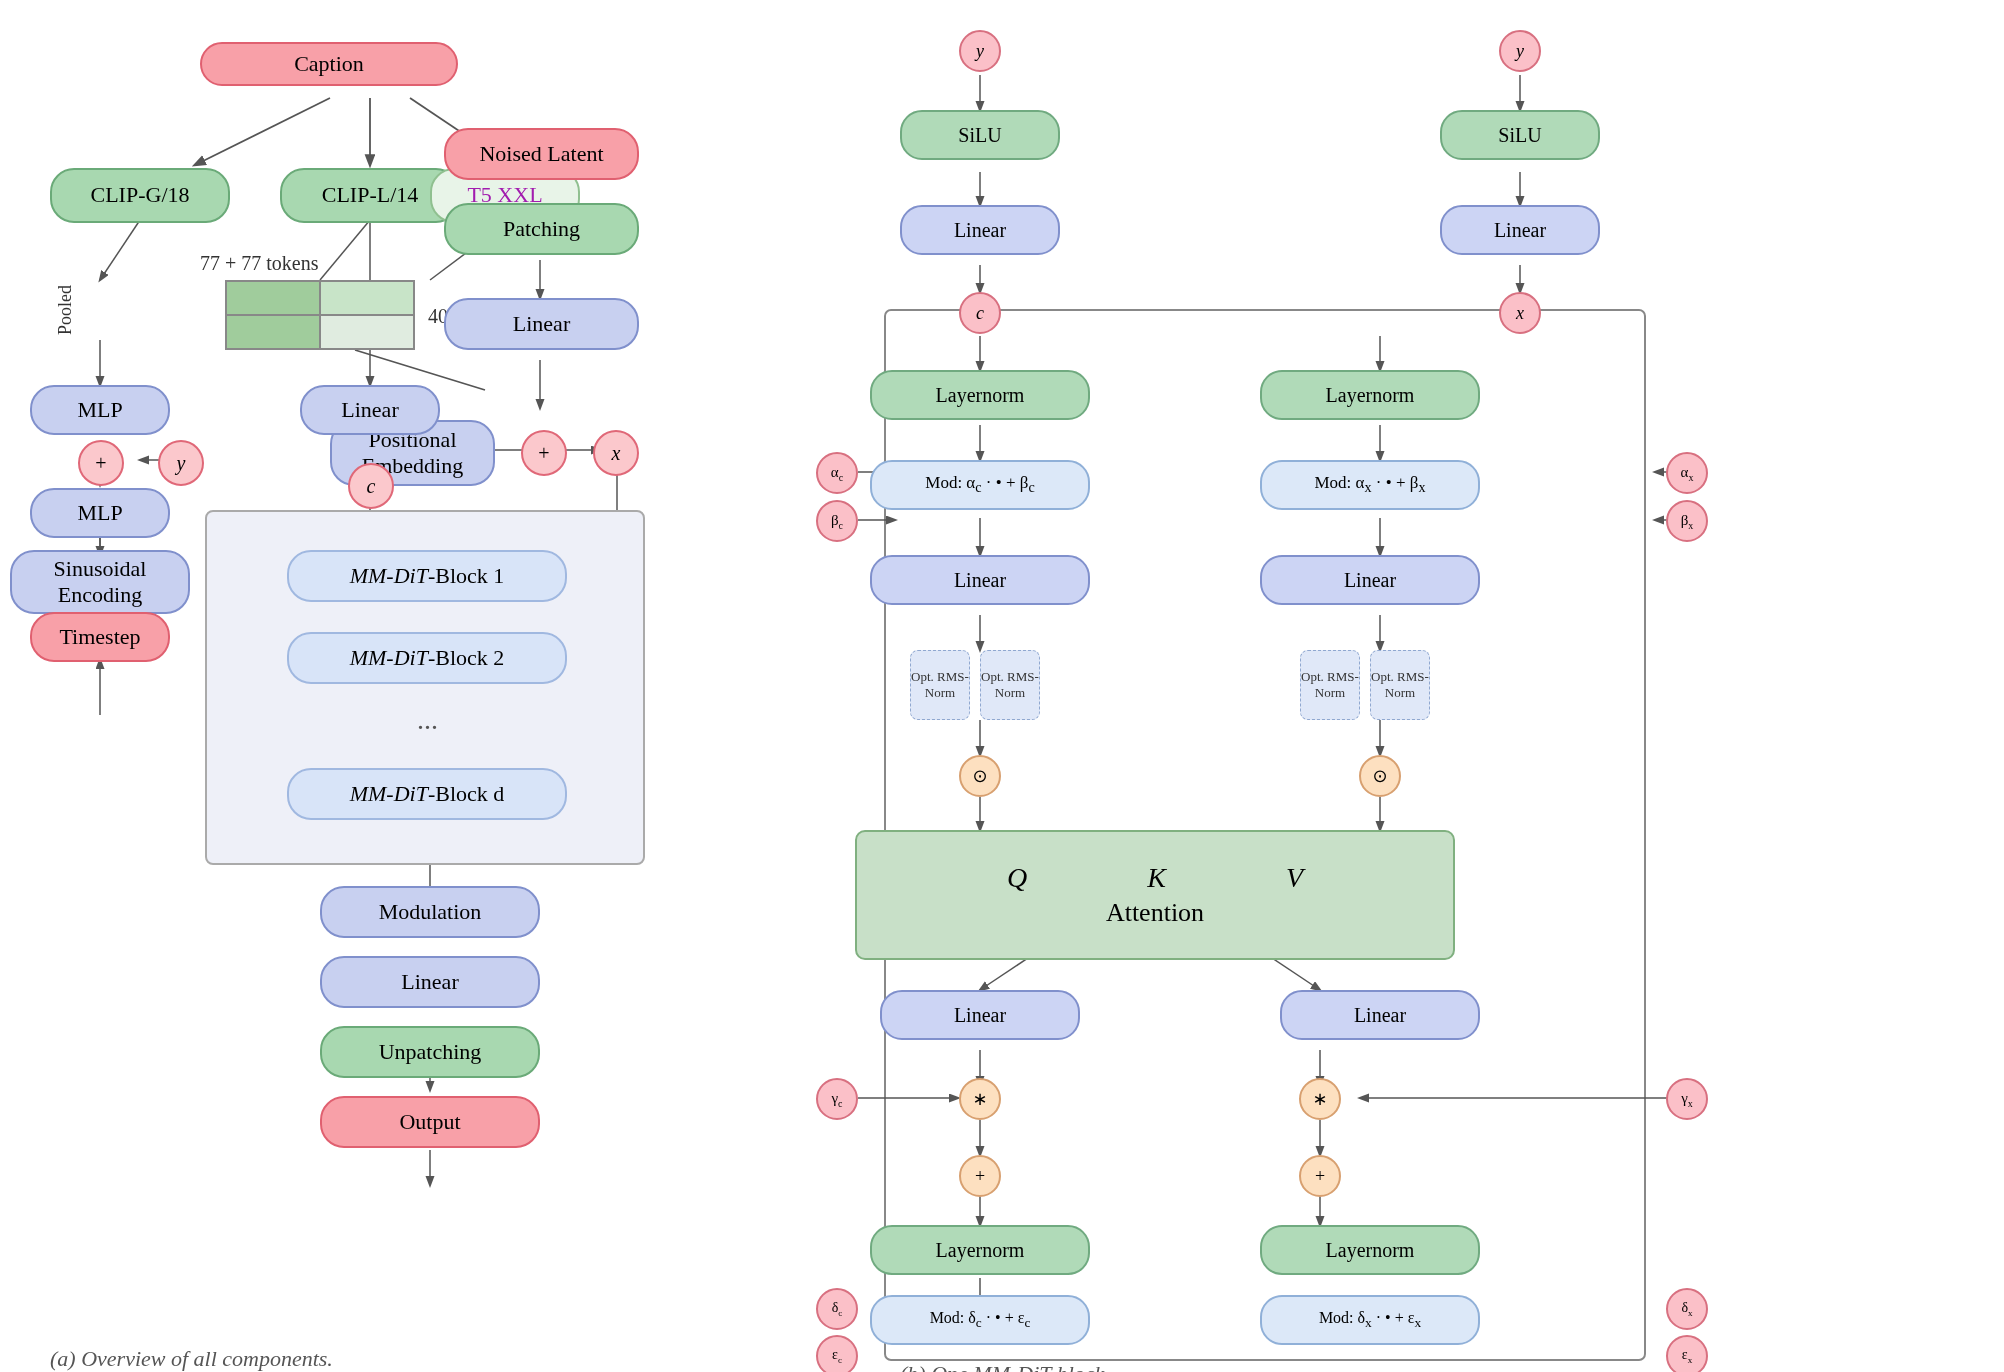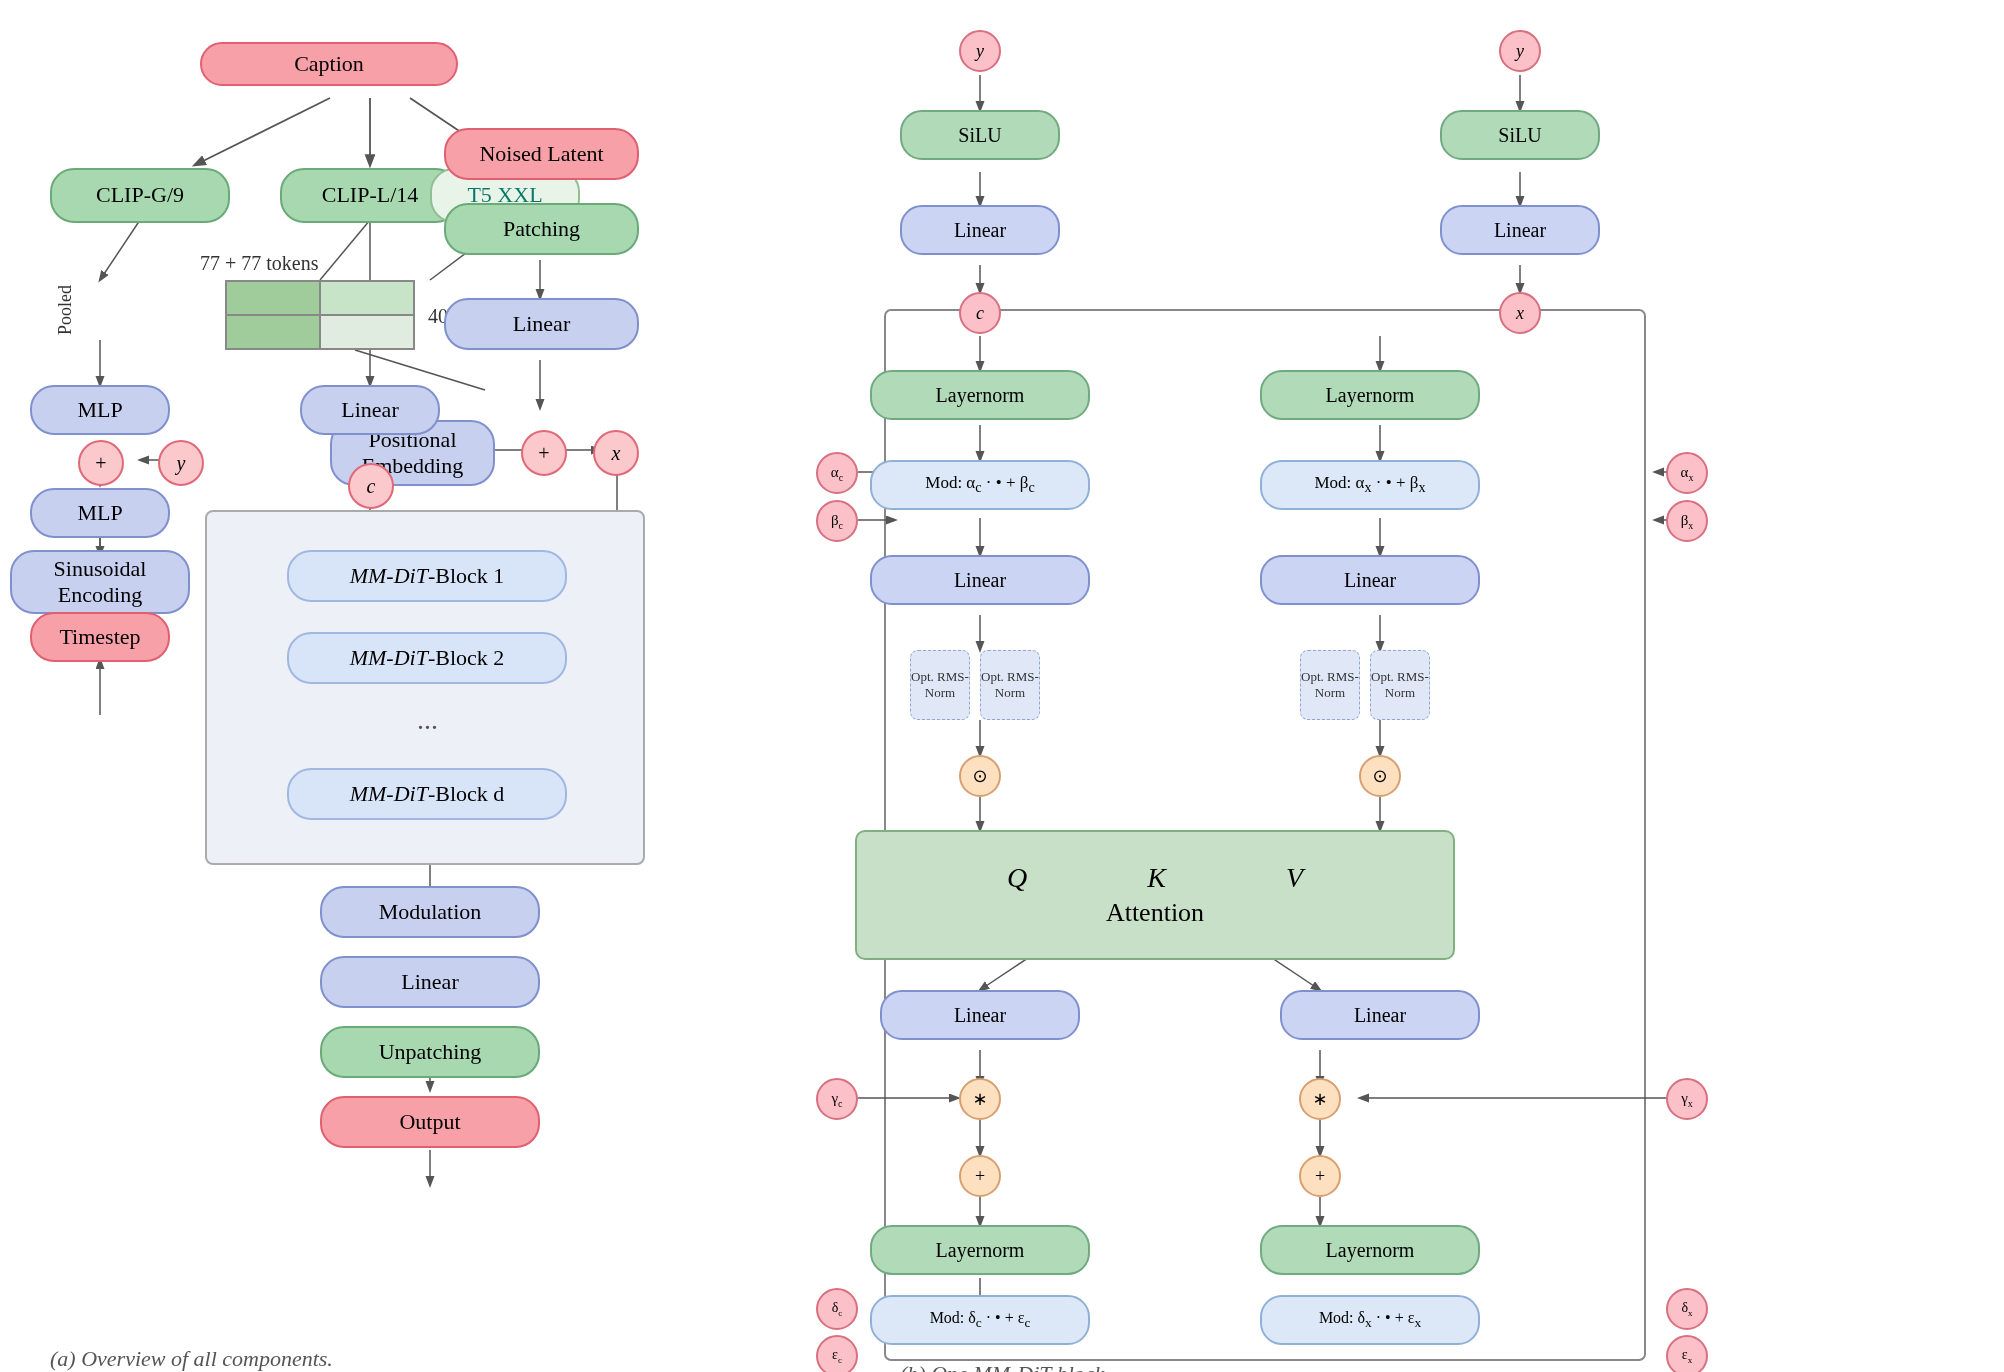--- a/index.html
+++ b/index.html
@@ -63,21 +63,21 @@
       color: #000;
     }
     .box-light-blue {
       background: #d8e4f8;
       border: 2px solid #a0b8e0;
       color: #000;
     }
     .box-white-green {
       background: #e8f4e8;
       border: 2px solid #90c090;
-      color: #0f766e;
+      color: #a21caf;
     }
 
     
     .circle-node {
       width: 46px;
       height: 46px;
       border-radius: 50%;
       display: flex;
       align-items: center;
       justify-content: center;
@@ -260,21 +260,21 @@
           <path d="M0,0 L0,6 L8,3 z" fill="#555"></path>
         </marker>
       </defs>
     </svg>
 
     <div class="box box-pink" style="width:258px;height:44px;top:22px;left:200px;">
       <span>Caption</span>
     </div>
 
     <div class="box box-green" style="width:180px;height:55px;top:148px;left:50px;">
-      <span>CLIP-G/9</span>
+      <span>CLIP-G/18</span>
     </div>
 
     <div class="box box-green" style="width:180px;height:55px;top:148px;left:280px;">
       <span>CLIP-L/14</span>
     </div>
 
     <div class="box box-white-green" style="width:150px;height:55px;top:148px;left:430px;">
       <span>T5 XXL</span>
     </div>
 

